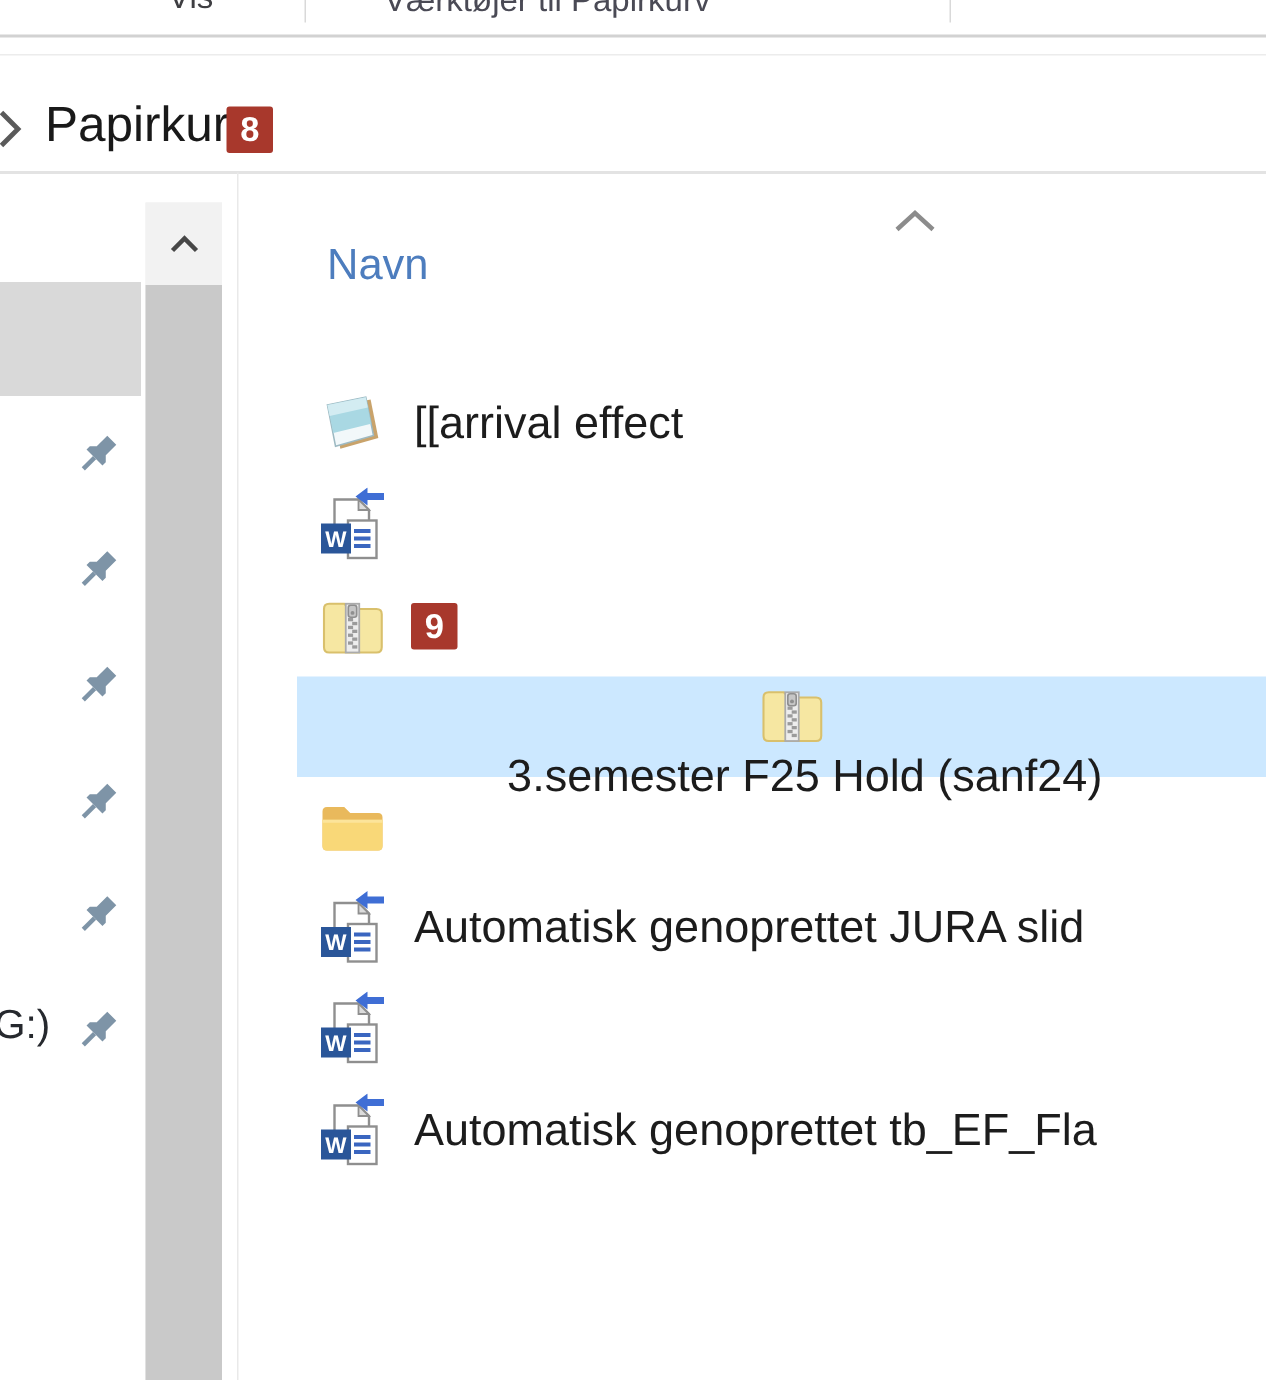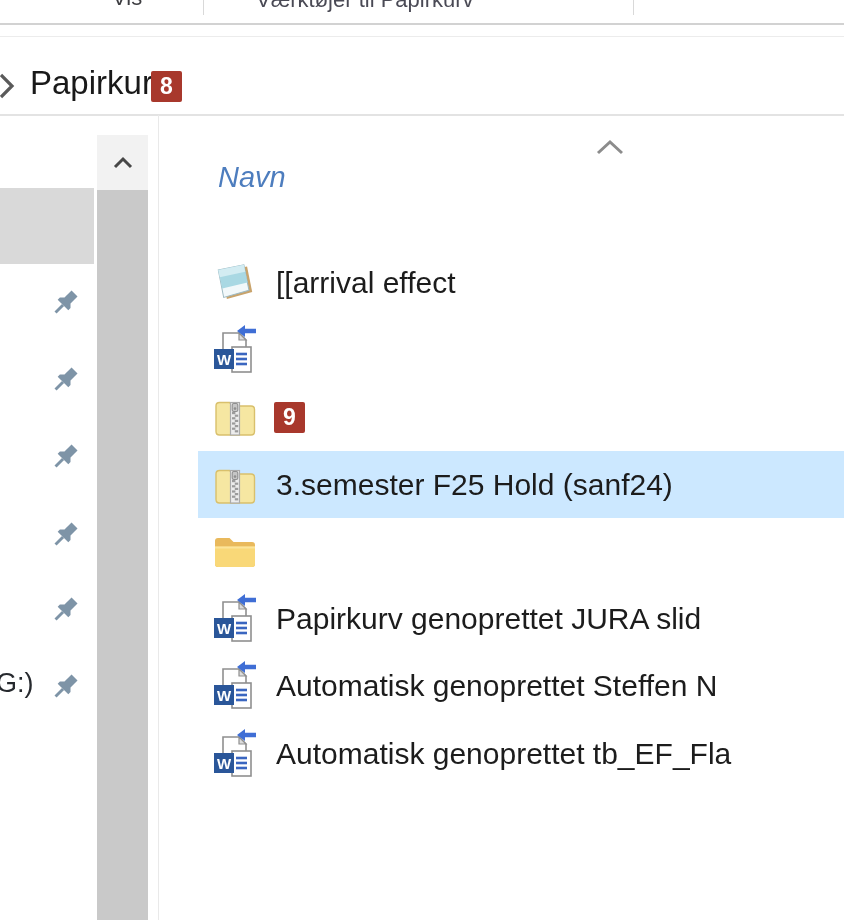--- a/index.html
+++ b/index.html
@@ -38,28 +38,28 @@
   }
   #nav-scrollbar { position:absolute; left:97px; top:135px; width:51px; height:785px; background:#f2f2f2; }
   #nav-scroll-up { position:absolute; left:0; top:0; width:51px; height:55px; background:#f2f2f2;
                    display:flex; align-items:center; justify-content:center; }
   #nav-scroll-thumb { position:absolute; left:0; top:55px; width:51px; height:730px; background:#c9c9c9; }
   #pane-separator { position:absolute; left:158px; top:115px; width:1px; height:805px; background:#e9e9e9; }
 
   
   #sort-icon { position:absolute; left:594px; top:137px; }
   #col-header-name {
-    position:absolute; left:218px; top:161px; font-size:29px; color:#4d7dbe; cursor:default;font-style:italic;
+    position:absolute; left:218px; top:161px; font-size:29px; color:#4d7dbe; cursor:default;
   }
   #file-list { position:absolute; left:198px; top:249px; width:646px; }
   .row {
     position:relative; height:67.3px; display:flex; align-items:center;
     padding-left:13px; white-space:nowrap;
   }
-  .row.selected { background:#cce8ff; }
+  .row.selected { background:#cce8ff;flex-direction:column; }
   .row .ficon { width:47px; height:50px; flex:none; display:flex; align-items:center; justify-content:center; }
   .row .flabel { margin-left:18px; font-size:30px; color:#1c1c1c;text-align:center; }
   .row .som-badge { margin-left:16px; flex:none; }
 </style>
 </head>
 <body>
 
 <div id="ribbon-frag">
   <span class="tab-frag" style="left:112px">Vis</span>
   <div class="vsep" style="left:203px"></div>
@@ -227,39 +227,38 @@
       <g stroke="#3a66c0" stroke-width="2.6">
         <line x1="25" y1="29" x2="36" y2="29"></line>
         <line x1="25" y1="34" x2="36" y2="34"></line>
         <line x1="25" y1="39" x2="36" y2="39"></line>
       </g>
       <rect x="3" y="24" width="20" height="20" fill="#2a5699"></rect>
       <text x="13" y="39.5" font-size="15" font-weight="bold" fill="#ffffff" font-family="Liberation Sans, sans-serif" text-anchor="middle">W</text>
       <path d="M34 0 l-8 6 8 6 v-3.7 h11 v-4.6 h-11 z" fill="#3f6ed5"></path>
     </svg>
       </span>
-    <span class="flabel">Papirkurv genoprettet JURA slid</span>
-  </div>
-    <div class="row">
-    <span class="ficon">
-        <svg width="47" height="50" viewBox="0 0 47 50">
-      <path d="M12 8 h16 l7 7 v23 h-23 z" fill="#ffffff" stroke="#8f8f8f" stroke-width="1.6"></path>
-      <path d="M28 8 l7 7 h-7 z" fill="#dcdcdc" stroke="#8f8f8f" stroke-width="1.2"></path>
-      <rect x="21" y="22" width="19" height="25" fill="#ffffff" stroke="#8f8f8f" stroke-width="1.6"></rect>
-      <g stroke="#3a66c0" stroke-width="2.6">
-        <line x1="25" y1="29" x2="36" y2="29"></line>
-        <line x1="25" y1="34" x2="36" y2="34"></line>
-        <line x1="25" y1="39" x2="36" y2="39"></line>
-      </g>
-      <rect x="3" y="24" width="20" height="20" fill="#2a5699"></rect>
-      <text x="13" y="39.5" font-size="15" font-weight="bold" fill="#ffffff" font-family="Liberation Sans, sans-serif" text-anchor="middle">W</text>
-      <path d="M34 0 l-8 6 8 6 v-3.7 h11 v-4.6 h-11 z" fill="#3f6ed5"></path>
-    </svg>
-      </span>
-    <span class="flabel">Automatisk genoprettet Steffen N</span>
+    <span class="flabel">Automatisk genoprettet JURA slid</span>
+  </div>
+    <div class="row">
+    <span class="ficon">
+        <svg width="47" height="50" viewBox="0 0 47 50">
+      <path d="M12 8 h16 l7 7 v23 h-23 z" fill="#ffffff" stroke="#8f8f8f" stroke-width="1.6"></path>
+      <path d="M28 8 l7 7 h-7 z" fill="#dcdcdc" stroke="#8f8f8f" stroke-width="1.2"></path>
+      <rect x="21" y="22" width="19" height="25" fill="#ffffff" stroke="#8f8f8f" stroke-width="1.6"></rect>
+      <g stroke="#3a66c0" stroke-width="2.6">
+        <line x1="25" y1="29" x2="36" y2="29"></line>
+        <line x1="25" y1="34" x2="36" y2="34"></line>
+        <line x1="25" y1="39" x2="36" y2="39"></line>
+      </g>
+      <rect x="3" y="24" width="20" height="20" fill="#2a5699"></rect>
+      <text x="13" y="39.5" font-size="15" font-weight="bold" fill="#ffffff" font-family="Liberation Sans, sans-serif" text-anchor="middle">W</text>
+      <path d="M34 0 l-8 6 8 6 v-3.7 h11 v-4.6 h-11 z" fill="#3f6ed5"></path>
+    </svg>
+      </span>
   </div>
     <div class="row">
     <span class="ficon">
         <svg width="47" height="50" viewBox="0 0 47 50">
       <path d="M12 8 h16 l7 7 v23 h-23 z" fill="#ffffff" stroke="#8f8f8f" stroke-width="1.6"></path>
       <path d="M28 8 l7 7 h-7 z" fill="#dcdcdc" stroke="#8f8f8f" stroke-width="1.2"></path>
       <rect x="21" y="22" width="19" height="25" fill="#ffffff" stroke="#8f8f8f" stroke-width="1.6"></rect>
       <g stroke="#3a66c0" stroke-width="2.6">
         <line x1="25" y1="29" x2="36" y2="29"></line>
         <line x1="25" y1="34" x2="36" y2="34"></line>

